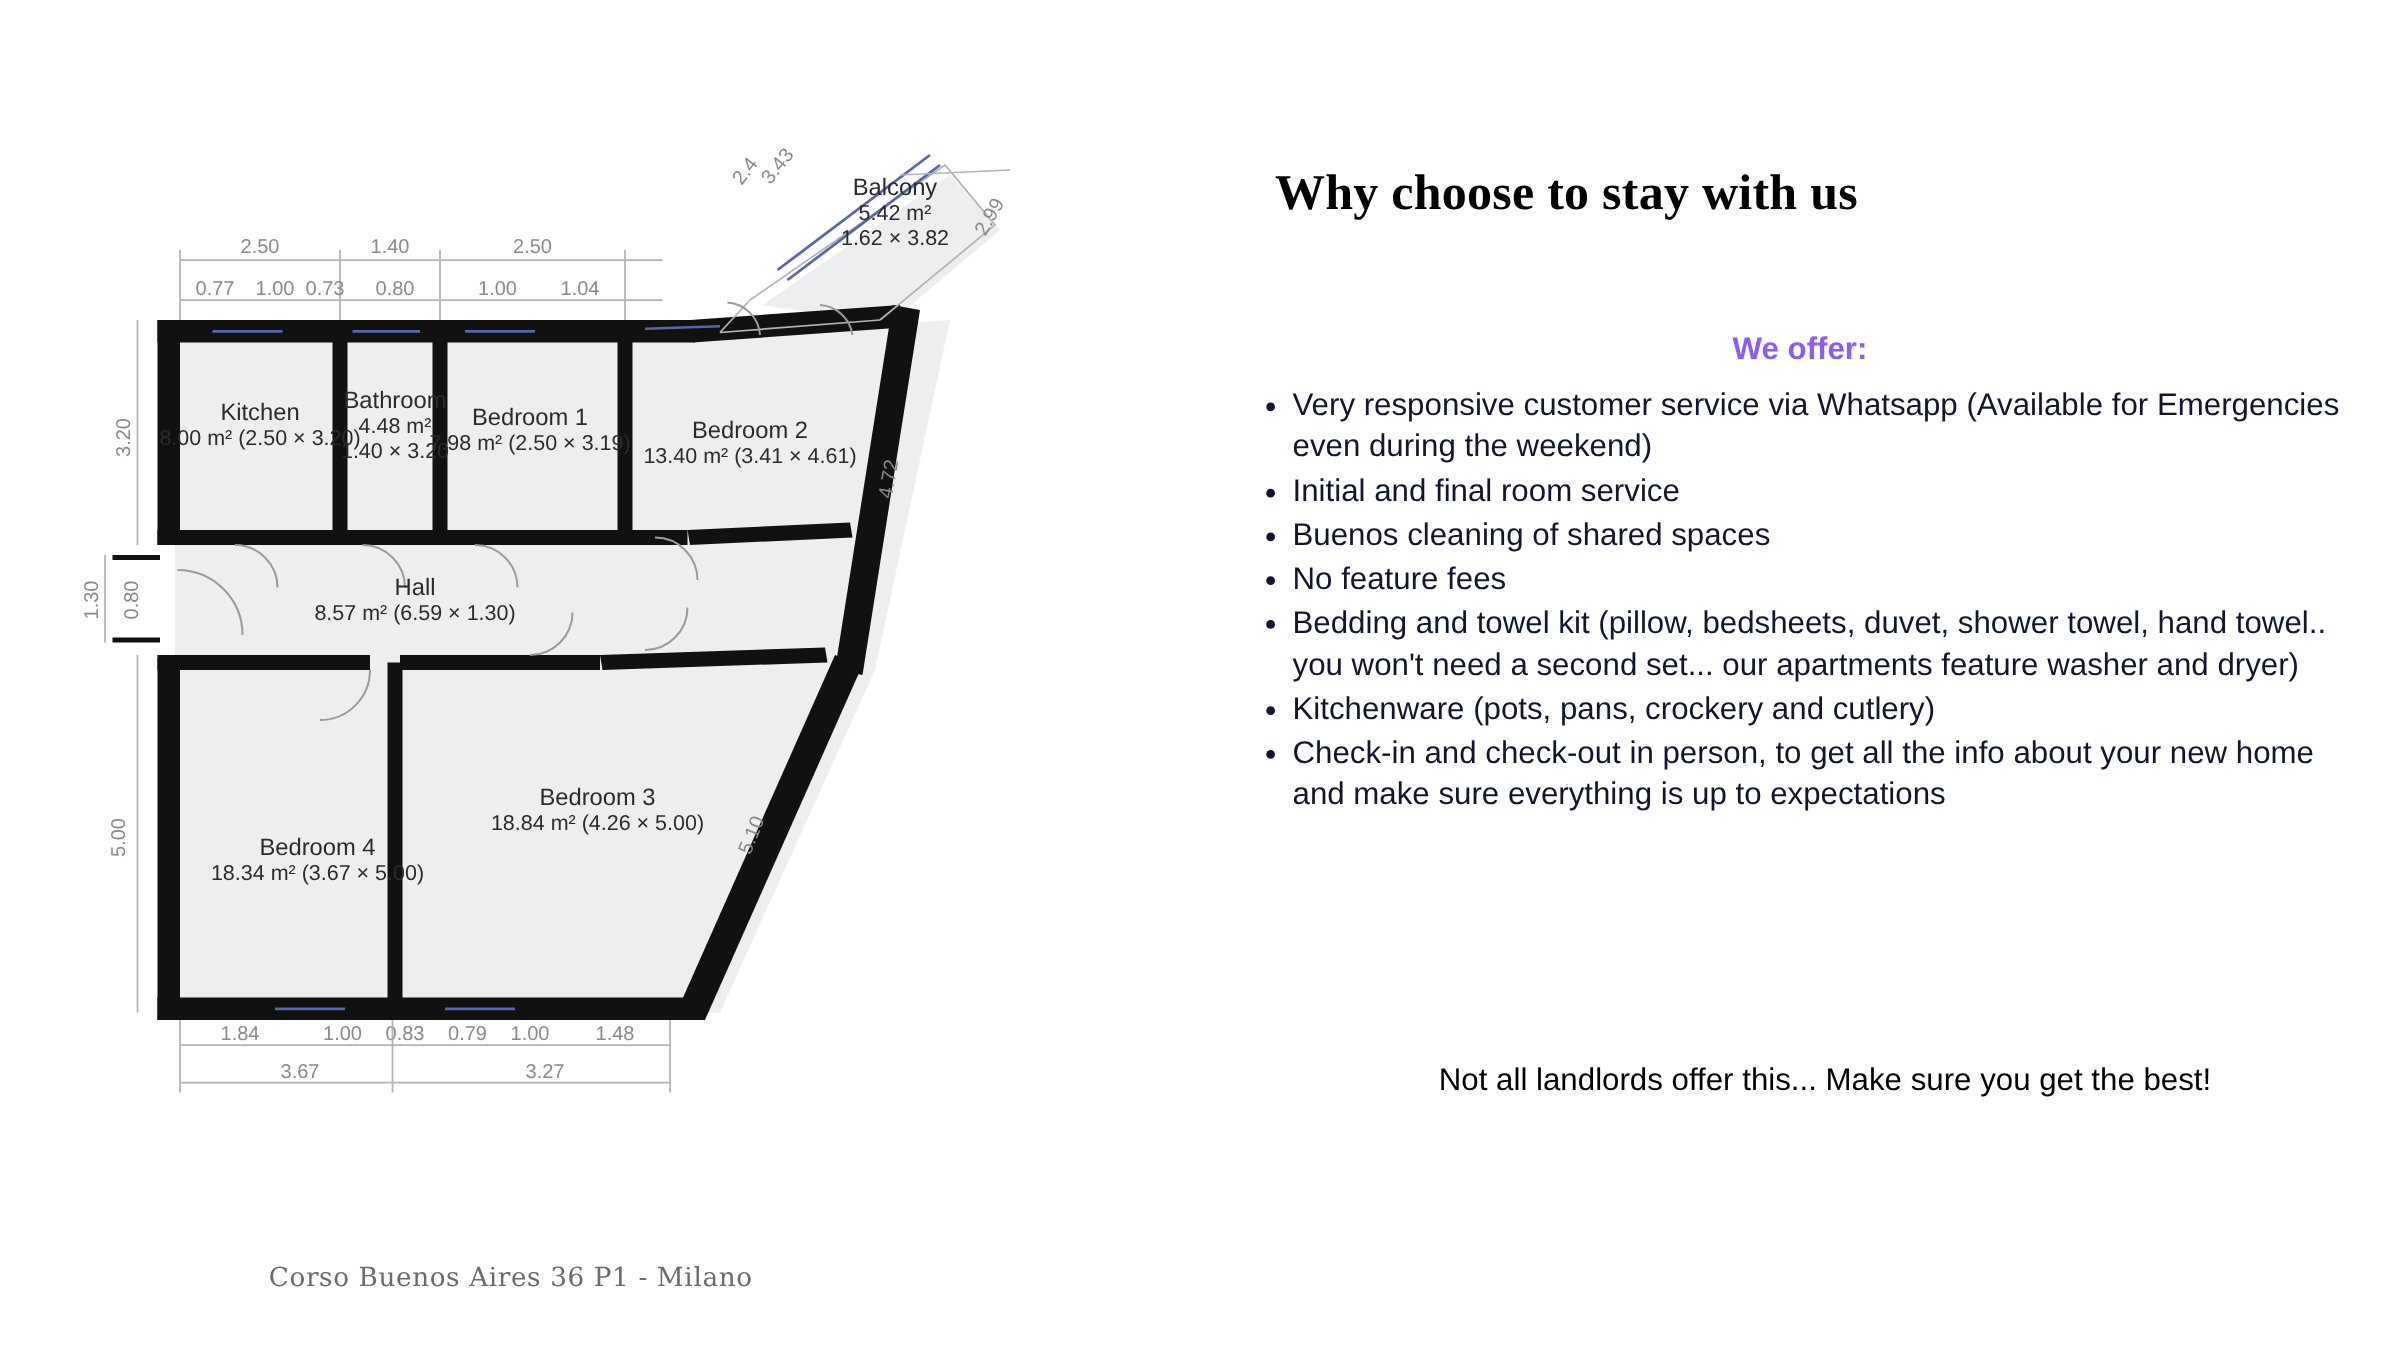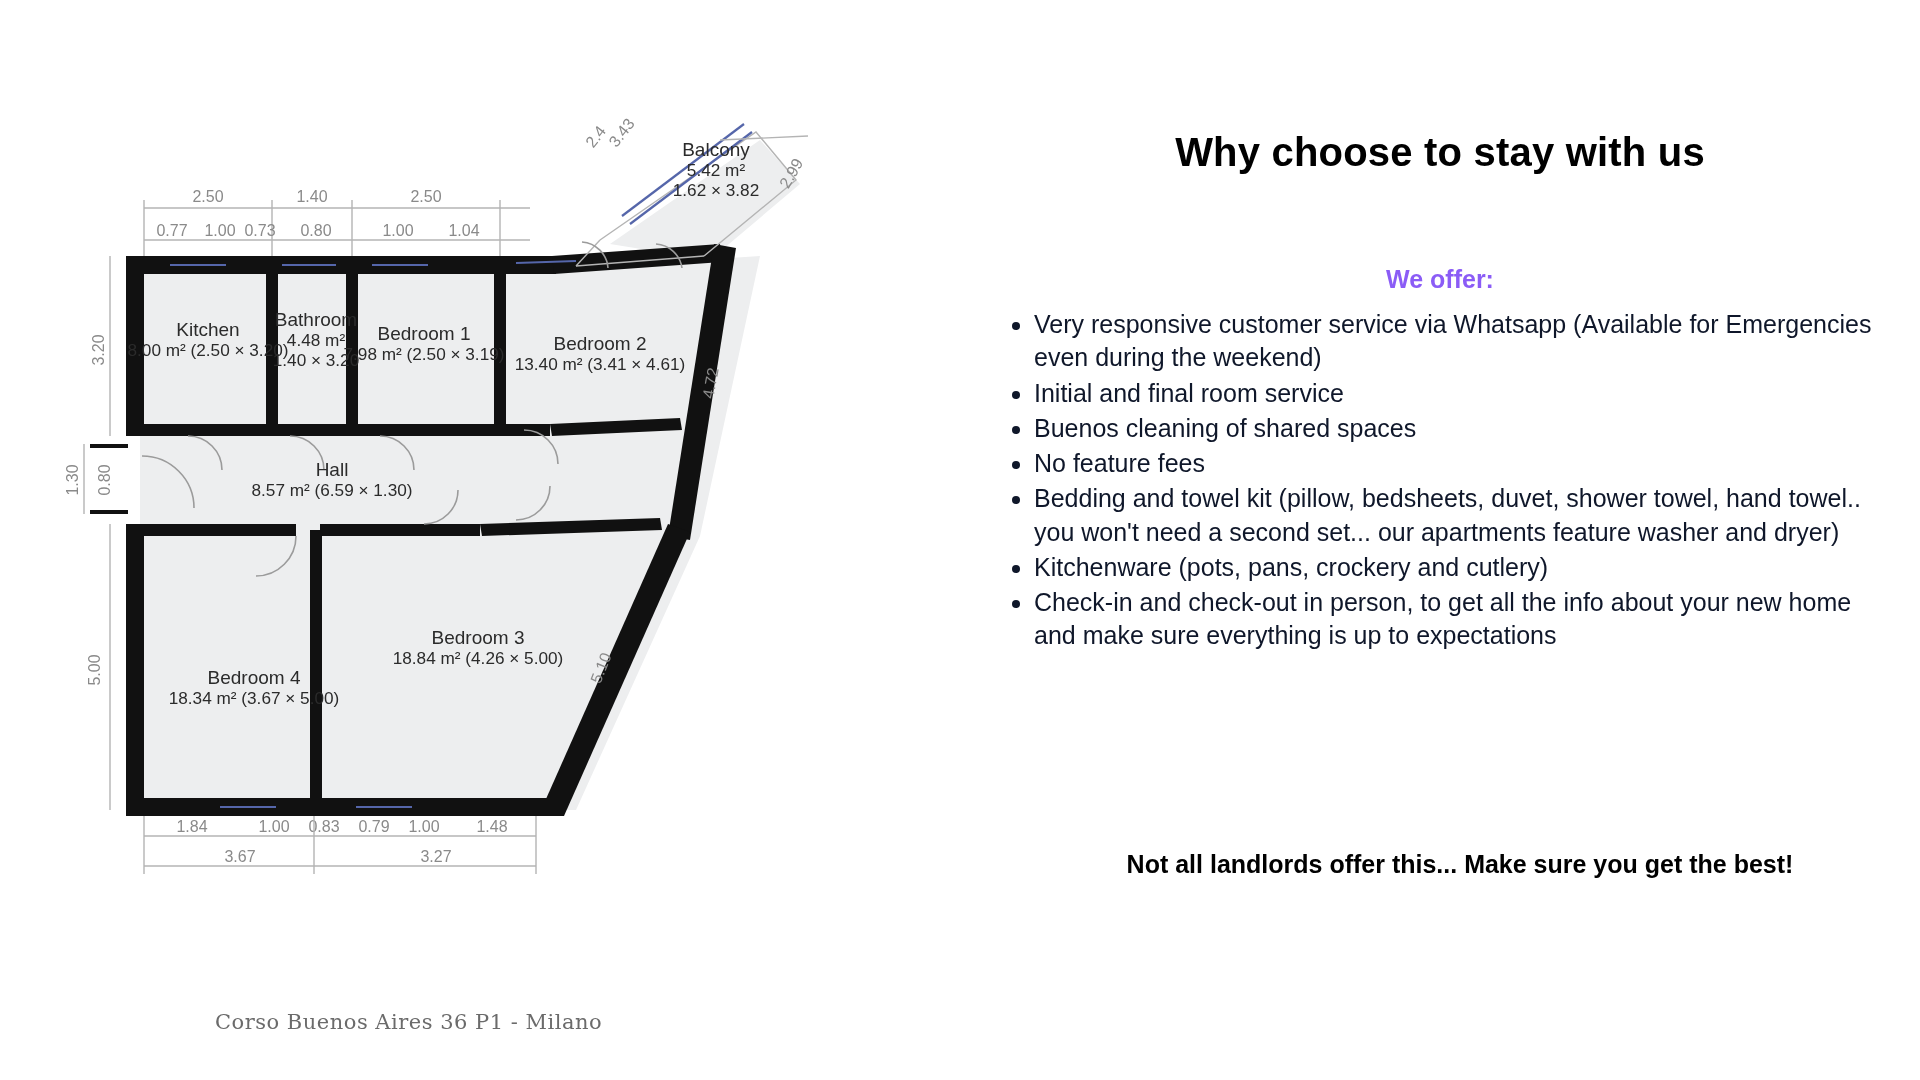--- a/index.html
+++ b/index.html
@@ -34,25 +34,26 @@
     height: 1080px;
     flex: 0 0 960px;
   }
 
   
   .offer-title {
     position: absolute;
     left: 60px;
     top: 130px;
     width: 840px;
-    text-align: center;
+    text-align: left;
     font-size: 40px;
     font-weight: bold;
     color: #000;
     letter-spacing: 0.2px;
+    font-family: Liberation Serif, serif;
   }
   .offer-subtitle {
     position: absolute;
     left: 60px;
     top: 265px;
     width: 840px;
     text-align: center;
     font-size: 25px;
     font-weight: bold;
     color: #8b5cf6;
@@ -72,21 +73,21 @@
   .offer-list li {
     margin: 0 0 2px 0;
   }
   .offer-footer {
     position: absolute;
     left: 60px;
     top: 850px;
     width: 880px;
     text-align: center;
     font-size: 25px;
-    font-weight: bold;
+    font-weight: normal;
     color: #000;
   }
 
   
   .floorplan-wrap {
     position: absolute;
     left: 0;
     top: 0;
     width: 960px;
     height: 1000px;

